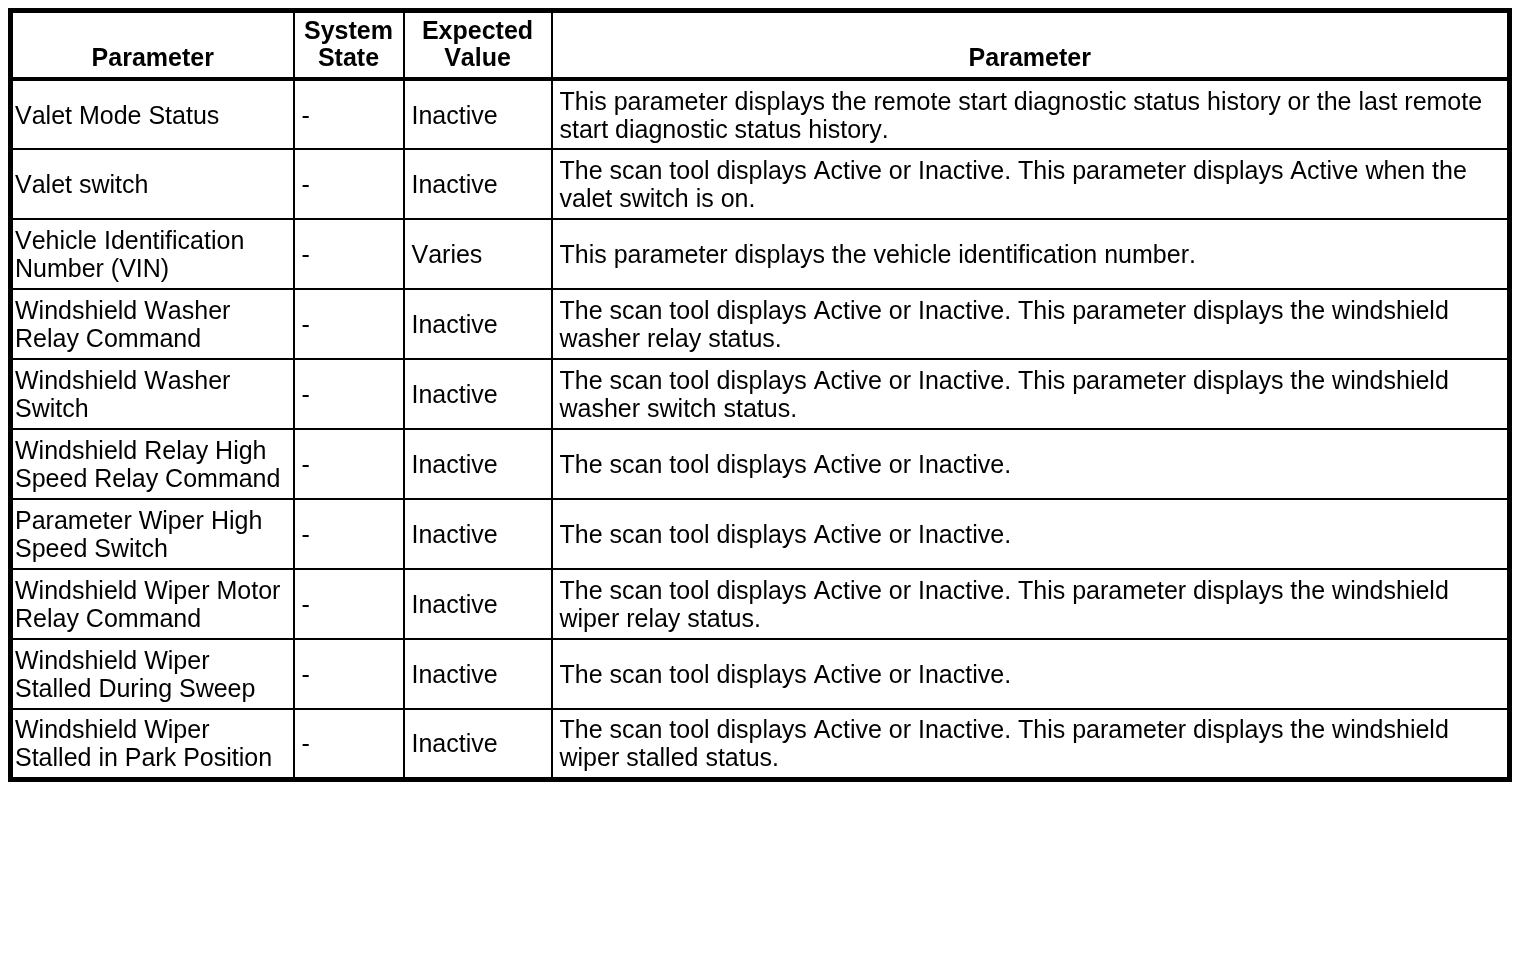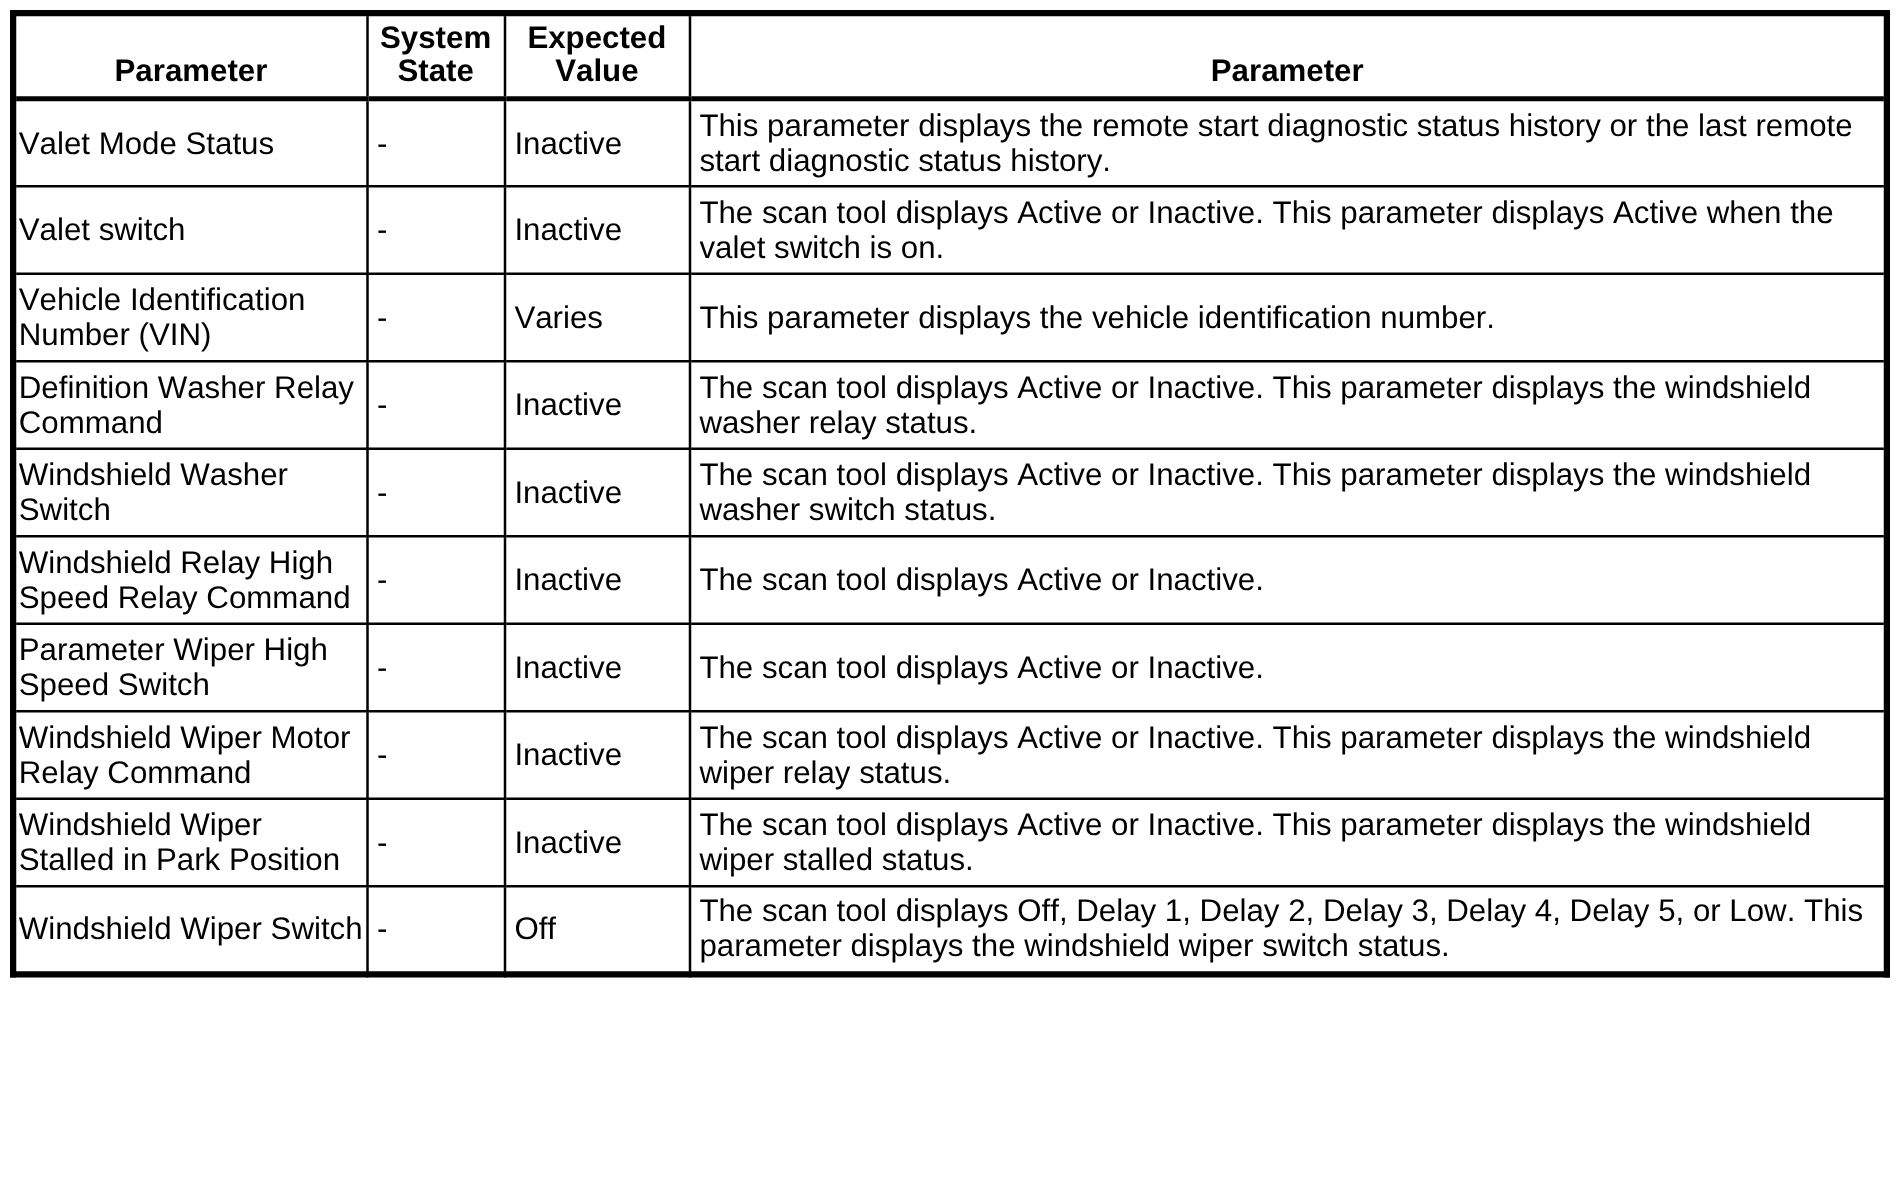--- a/index.html
+++ b/index.html
@@ -88,21 +88,21 @@
           <td class="expected-value-cell">Inactive</td>
           <td class="definition-cell">The scan tool displays Active or Inactive. This parameter displays Active when the valet switch is on.</td>
         </tr>
         <tr>
           <td class="parameter-cell">Vehicle Identification Number (VIN)</td>
           <td class="system-state-cell">-</td>
           <td class="expected-value-cell">Varies</td>
           <td class="definition-cell">This parameter displays the vehicle identification number.</td>
         </tr>
         <tr>
-          <td class="parameter-cell">Definition Washer Relay Command</td>
+          <td class="parameter-cell">Windshield Washer Relay Command</td>
           <td class="system-state-cell">-</td>
           <td class="expected-value-cell">Inactive</td>
           <td class="definition-cell">The scan tool displays Active or Inactive. This parameter displays the windshield washer relay status.</td>
         </tr>
         <tr>
           <td class="parameter-cell">Windshield Washer Switch</td>
           <td class="system-state-cell">-</td>
           <td class="expected-value-cell">Inactive</td>
           <td class="definition-cell">The scan tool displays Active or Inactive. This parameter displays the windshield washer switch status.</td>
         </tr>
@@ -118,26 +118,26 @@
           <td class="expected-value-cell">Inactive</td>
           <td class="definition-cell">The scan tool displays Active or Inactive.</td>
         </tr>
         <tr>
           <td class="parameter-cell">Windshield Wiper Motor Relay Command</td>
           <td class="system-state-cell">-</td>
           <td class="expected-value-cell">Inactive</td>
           <td class="definition-cell">The scan tool displays Active or Inactive. This parameter displays the windshield wiper relay status.</td>
         </tr>
         <tr>
+          <td class="parameter-cell">Windshield Wiper Stalled During Sweep</td>
+          <td class="system-state-cell">-</td>
+          <td class="expected-value-cell">Inactive</td>
+          <td class="definition-cell">The scan tool displays Active or Inactive.</td>
+        </tr>
+        <tr>
           <td class="parameter-cell">Windshield Wiper Stalled in Park Position</td>
           <td class="system-state-cell">-</td>
           <td class="expected-value-cell">Inactive</td>
           <td class="definition-cell">The scan tool displays Active or Inactive. This parameter displays the windshield wiper stalled status.</td>
-        </tr>
-        <tr>
-          <td class="parameter-cell">Windshield Wiper Switch</td>
-          <td class="system-state-cell">-</td>
-          <td class="expected-value-cell">Off</td>
-          <td class="definition-cell">The scan tool displays Off, Delay 1, Delay 2, Delay 3, Delay 4, Delay 5, or Low. This parameter displays the windshield wiper switch status.</td>
         </tr>
       </tbody>
   </table>
 </div>
 
 </body></html>

